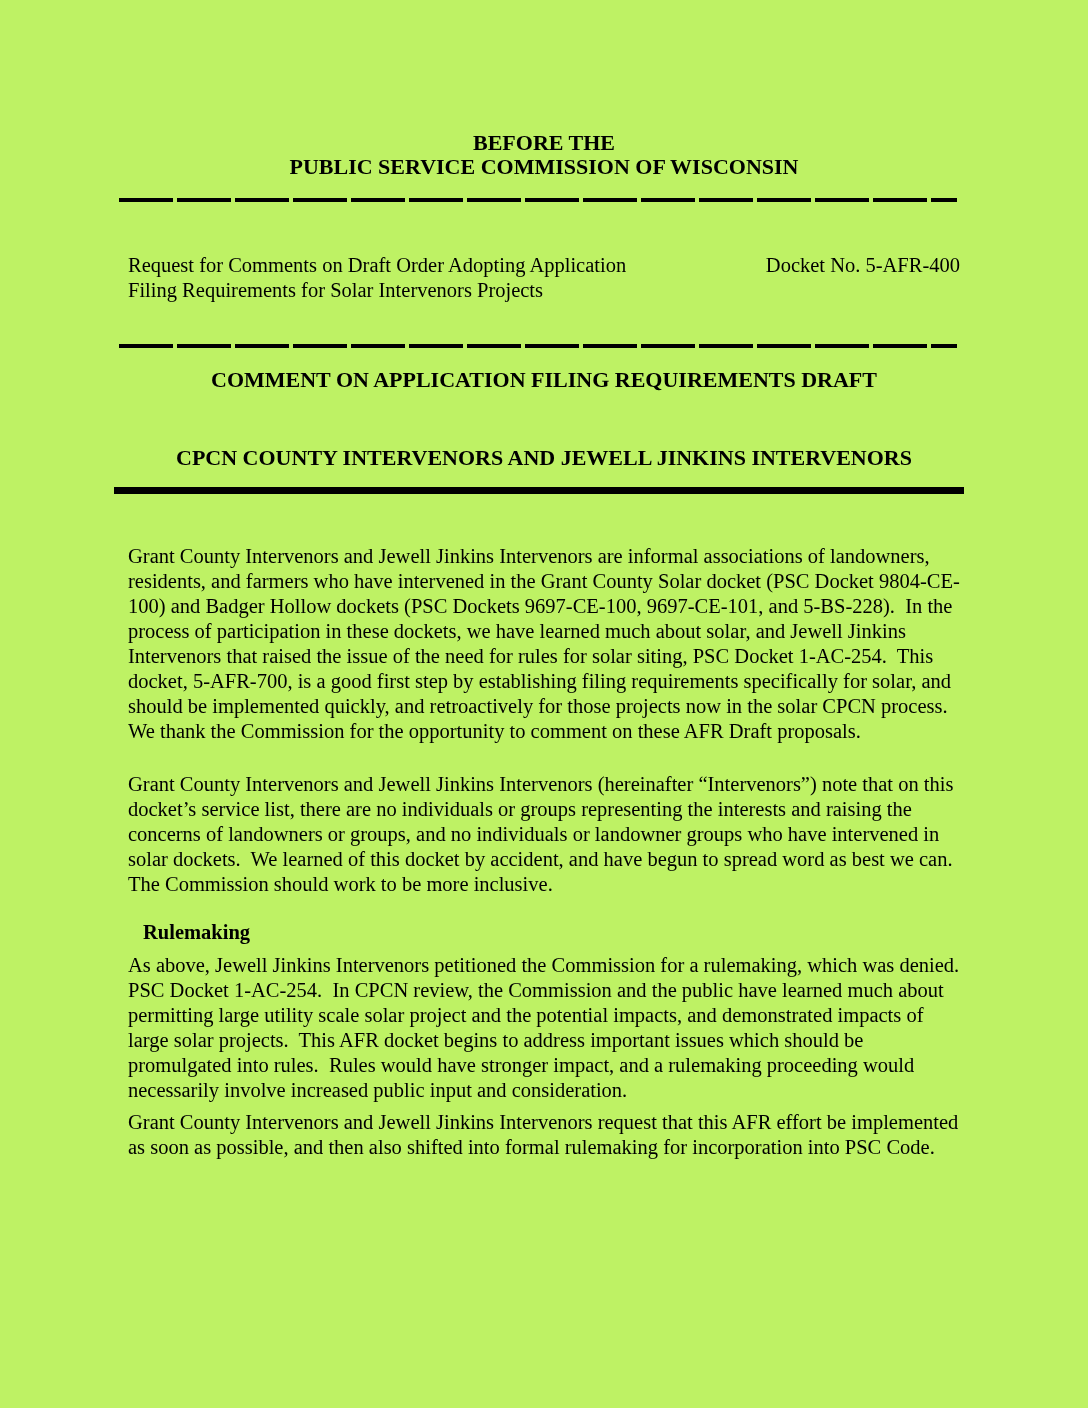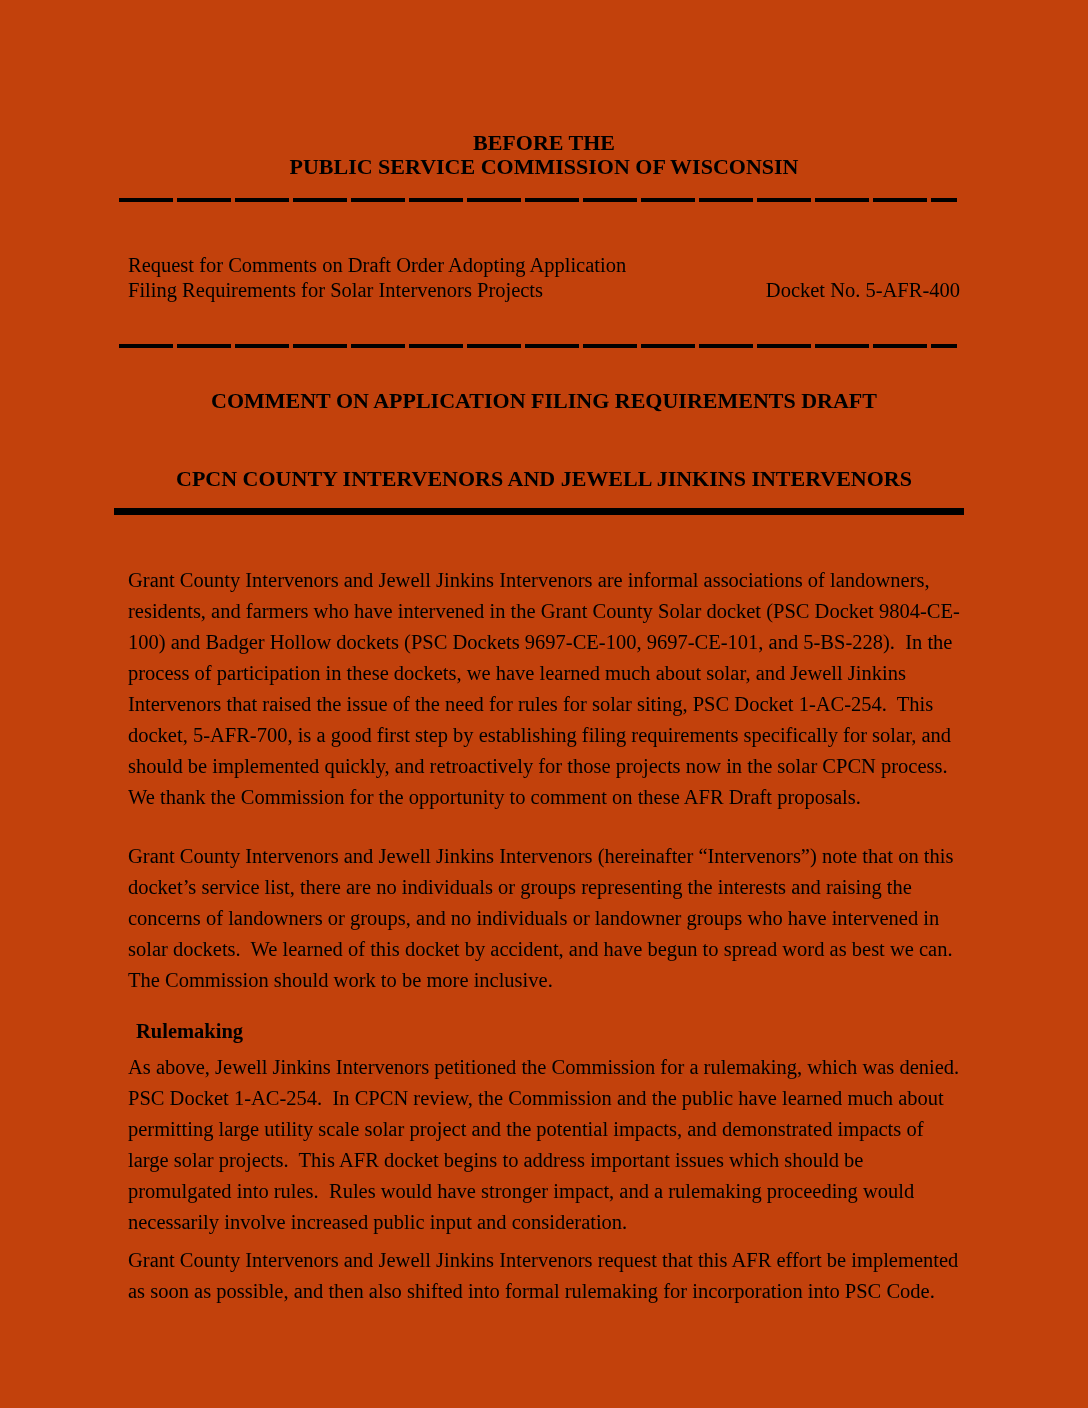--- a/index.html
+++ b/index.html
@@ -12,74 +12,74 @@
     height: 1408px;
     font-family: "Liberation Serif", "DejaVu Serif", serif;
     color: #000000;
     overflow: hidden;
   }
   .page {
     box-sizing: border-box;
     width: 1088px;
     min-height: 1408px;
     padding: 131px 128px 60px 128px;
-    background: #c2410c;
+    background: #bef264;
   }
   .court-header {
     text-align: center;
     font-weight: bold;
     font-size: 22px;
     line-height: 24px;
   }
   .rule-dashed {
     height: 4px;
     width: 838px;
     margin-left: -9px;
     background-image: repeating-linear-gradient(90deg, #000 0 54px, transparent 54px 58px);
   }
   .rule-1 { margin-top: 19px; }
   .rule-2 { margin-top: 41px; }
   .caption-row {
     margin-top: 51px;
     display: flex;
     justify-content: space-between;
-    align-items: flex-end;
+    align-items: flex-start;
     font-size: 20.5px;
     line-height: 25px;
   }
   .caption-left { max-width: 600px; }
   .caption-docket { white-space: nowrap; }
   .doc-title {
-    margin-top: 41px;
+    margin-top: 20px;
     text-align: center;
     font-weight: bold;
     font-size: 22px;
     line-height: 24px;
   }
   .parties { margin-top: 54px; }
   .rule-thick {
     margin-top: 17px;
     height: 7px;
     width: 850px;
     margin-left: -14px;
     background: #000000;
   }
   .body-para {
     margin: 0;
     font-size: 20.5px;
-    line-height: 31px;
+    line-height: 25px;
     text-align: left;
     white-space: pre-wrap;
   }
   .para-1 { margin-top: 50px; }
   .para-2 { margin-top: 28px; }
   .para-3 { margin-top: 8px; }
   .para-4 { margin-top: 7px; }
   .section-heading {
-    margin: 23px 0 0 8px;
+    margin: 23px 0 0 15px;
     font-size: 20.5px;
     line-height: 25px;
     font-weight: bold;
   }
 </style>
 </head>
 <body>
 
 <div class="page">
 

